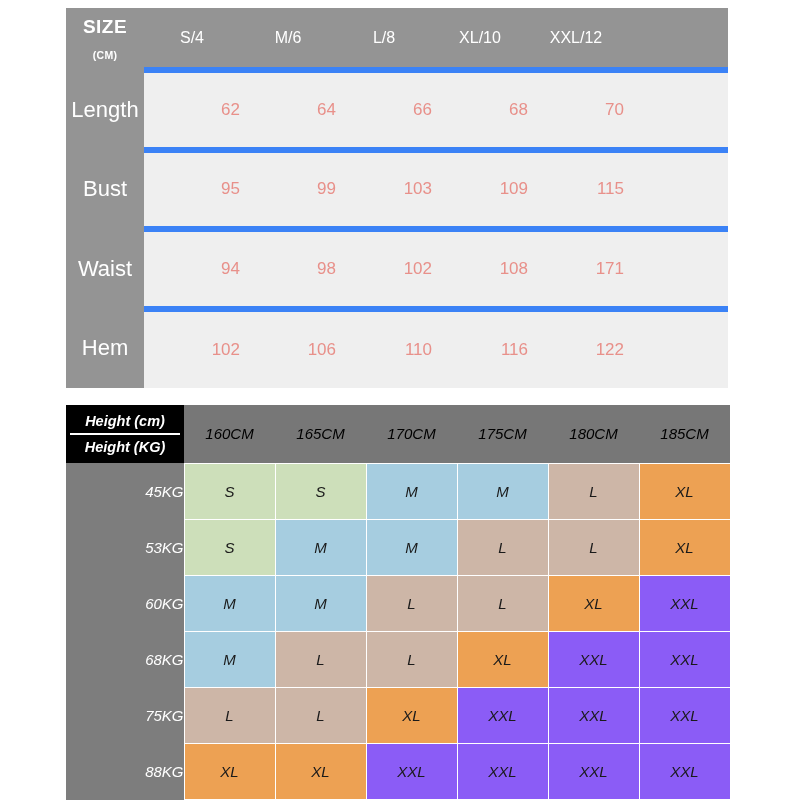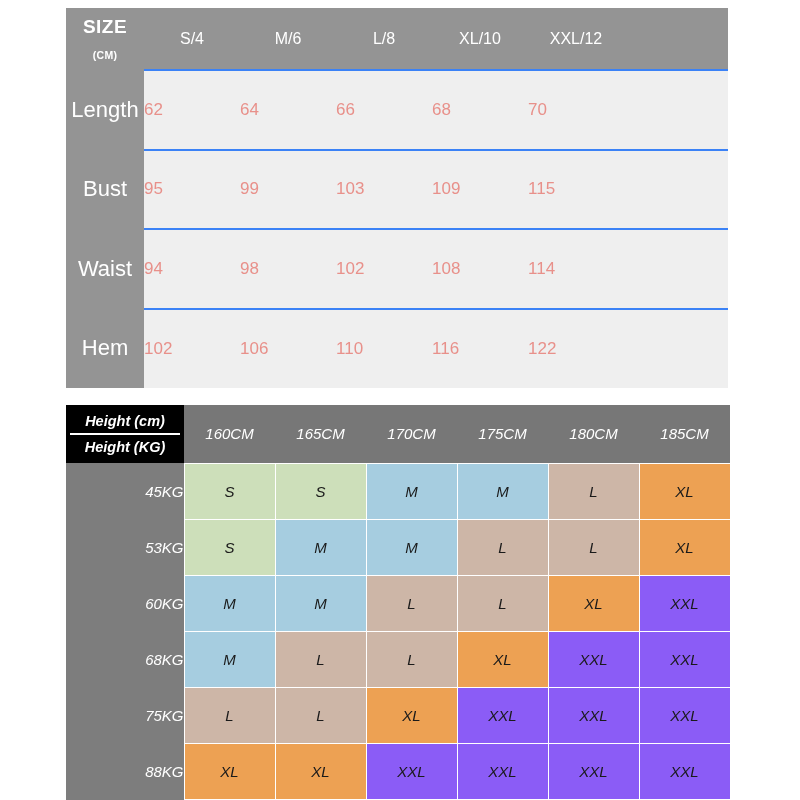--- a/index.html
+++ b/index.html
@@ -55,23 +55,23 @@
     background: #949494;
     color: #ffffff;
     font-size: 22px;
     text-align: center;
     vertical-align: middle;
   }
   .meas-cell {
     background: #efefef;
     color: #e8908a;
     font-size: 17px;
-    text-align: left;
-    vertical-align: middle;
-    border-top: 2px solid #3b82f6;
+    text-align: right;
+    vertical-align: middle;
+    border-top: 6px solid #3b82f6;
   }
   .meas-cell.blank { color: transparent; }
 
   
   .rec-table {
     position: absolute;
     left: 66px; top: 405px;
     width: 664px; height: 395px;
     border-collapse: collapse;
     table-layout: fixed;
@@ -92,21 +92,21 @@
     text-align: center;
     padding: 4px 0;
   }
   .rec-corner .rule {
     height: 2px;
     background: #ffffff;
     margin: 0 4px;
   }
   .rec-head {
     background: #777777;
-    color: #ffffff;
+    color: #000000;
     font-size: 15px;
     font-weight: normal;
     text-align: center;
     height: 58px;
   }
   .rec-rowlabel {
     background: #7d7d7d;
     color: #ffffff;
     font-size: 15px;
     text-align: right;
@@ -172,21 +172,21 @@
         <td class="meas-cell">109</td>
         <td class="meas-cell">115</td>
         <td class="meas-cell blank"></td>
       </tr>
       <tr>
         <td class="meas-rowlabel">Waist</td>
         <td class="meas-cell">94</td>
         <td class="meas-cell">98</td>
         <td class="meas-cell">102</td>
         <td class="meas-cell">108</td>
-        <td class="meas-cell">114</td>
+        <td class="meas-cell">171</td>
         <td class="meas-cell blank"></td>
       </tr>
       <tr>
         <td class="meas-rowlabel">Hem</td>
         <td class="meas-cell">102</td>
         <td class="meas-cell">106</td>
         <td class="meas-cell">110</td>
         <td class="meas-cell">116</td>
         <td class="meas-cell">122</td>
         <td class="meas-cell blank"></td>

